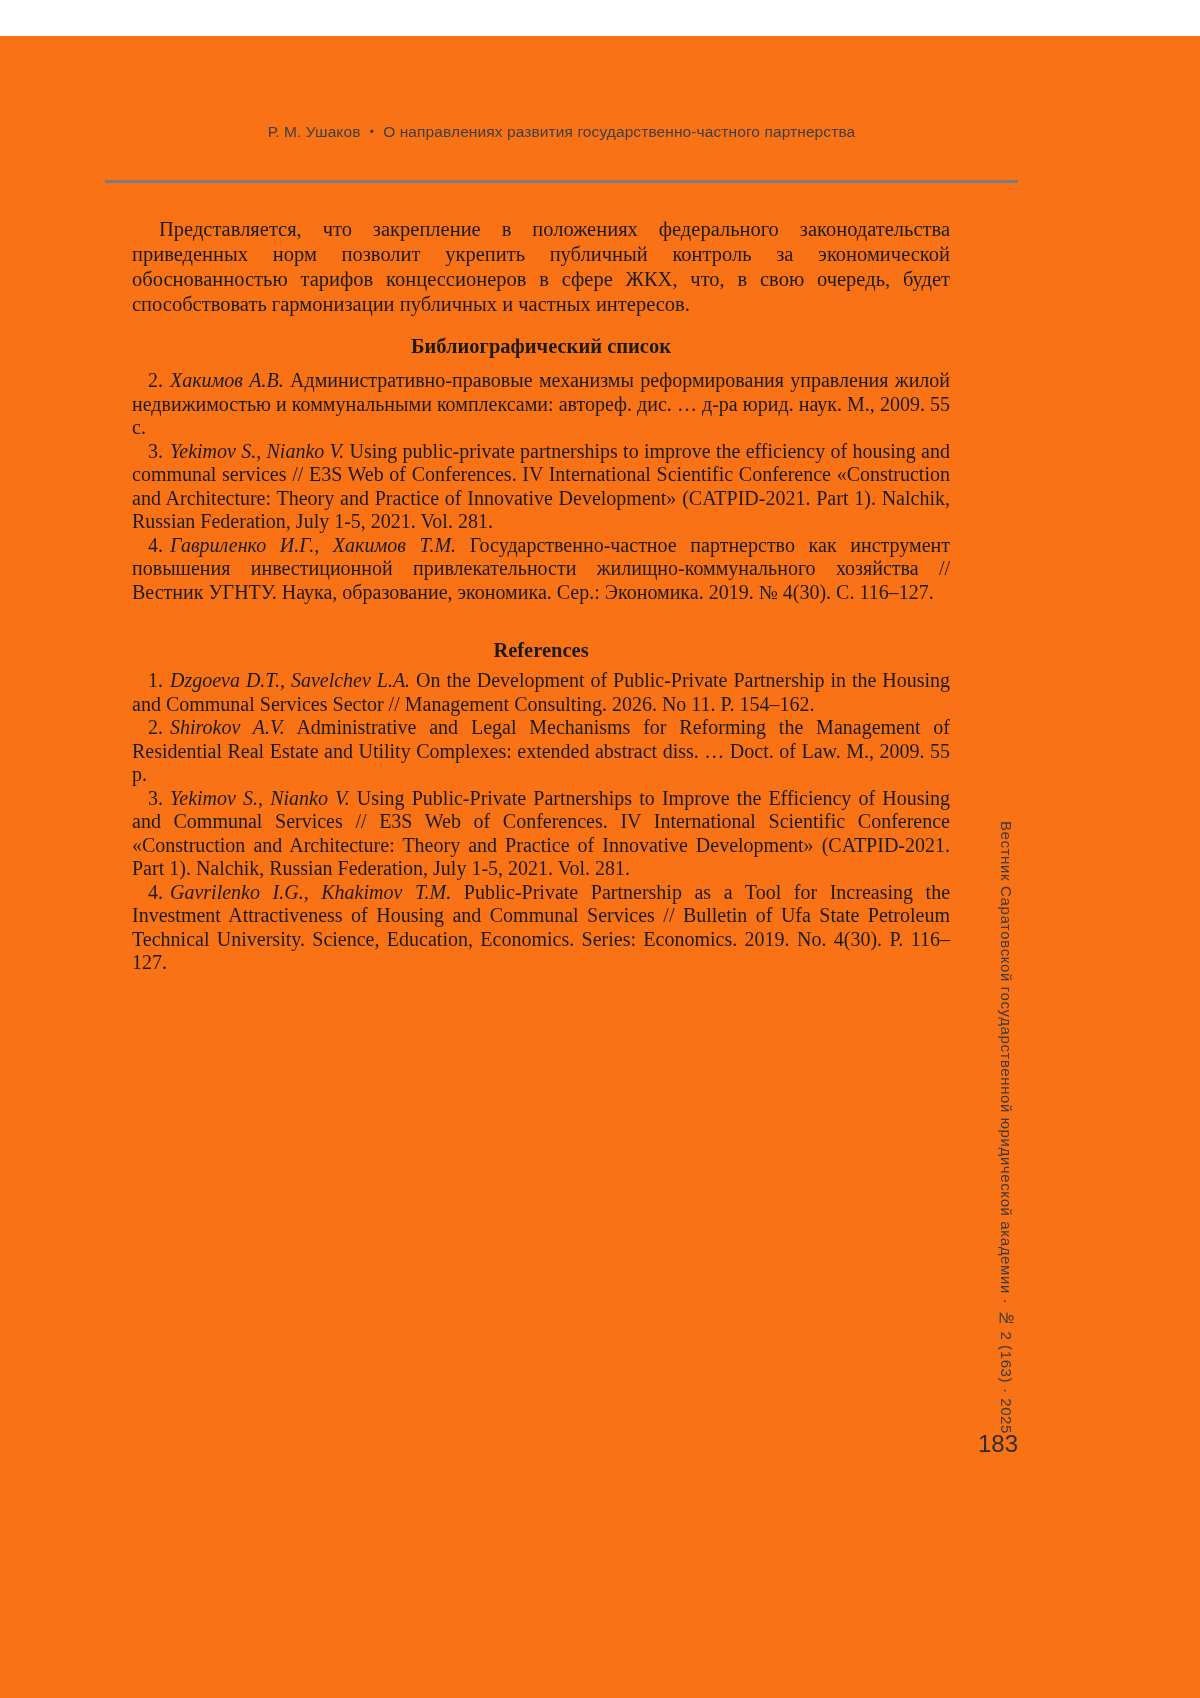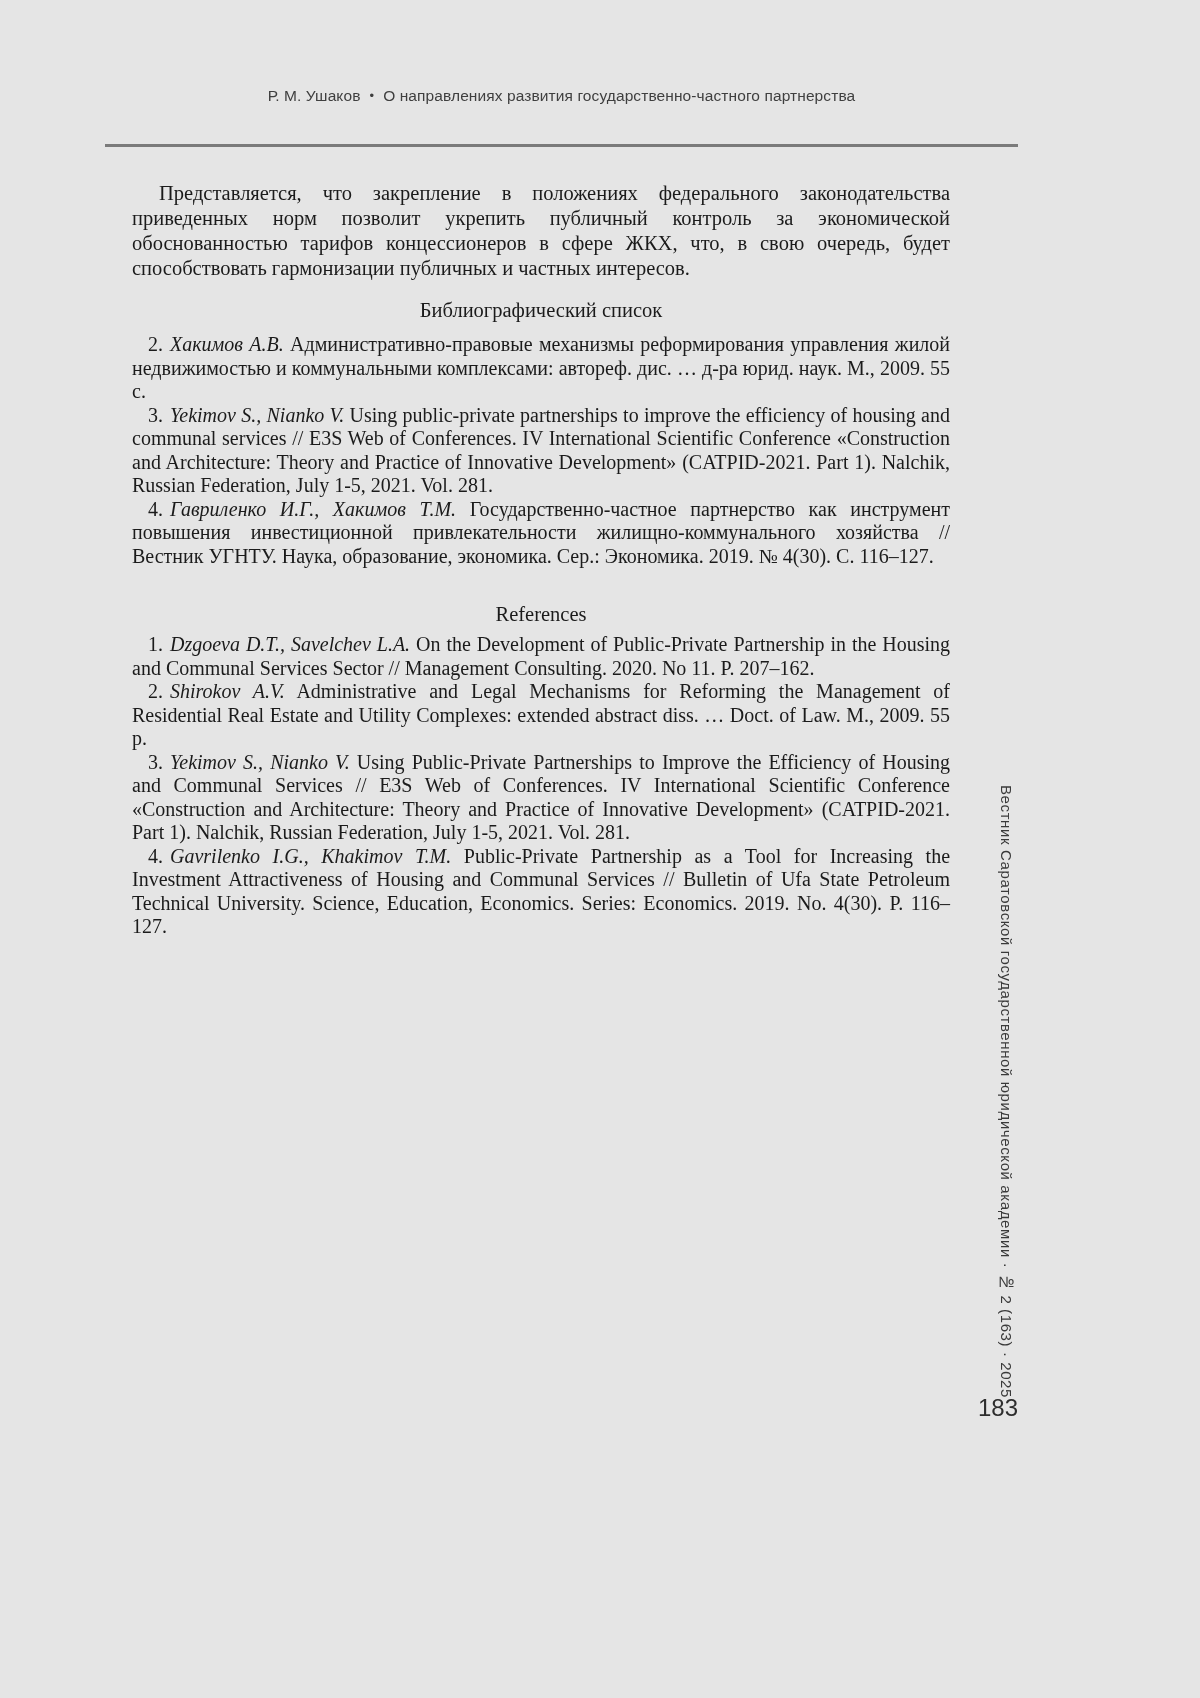--- a/index.html
+++ b/index.html
@@ -4,21 +4,21 @@
 <style>
   html, body { margin: 0; padding: 0; }
   body {
     width: 1200px; height: 1698px;
     background: #ffffff;
     font-family: "Liberation Serif", serif;
     color: #1b1b1b;
     position: relative;
     overflow: hidden;
   }
-  .page { position: absolute; inset: 0; background: #e5e5e5; }
+  .page { position: absolute; inset: 0; background: #f97316; margin-top: 36px; }
 
   
   .running-head {
     position: absolute; top: 86px; left: 105px; width: 913px;
     text-align: center;
     font-family: "Liberation Sans", sans-serif;
     font-size: 15.5px; line-height: 19px;
     color: #3f3f3f; letter-spacing: 0.1px;
   }
   .running-head .sep { display: inline-block; margin: 0 9px; font-size: 13px; vertical-align: 1px; }
@@ -32,21 +32,21 @@
     position: absolute; top: 181px; left: 132px; width: 818px;
   }
   .lead {
     margin: 0;
     font-size: 20.5px; line-height: 25px;
     text-align: justify; text-indent: 27px;
   }
   .section-heading {
     margin: 17px 0 11px 0;
     font-size: 20.5px; line-height: 24px;
-    font-weight: normal; text-align: center;
+    font-weight: bold; text-align: center;
   }
   .section-heading.references { margin: 34px 0 7px 0; }
   .ref-item {
     margin: 0;
     font-size: 20px; line-height: 23.5px;
     text-align: justify; text-indent: 16px;
   }
   .ref-item .num { margin-right: 7px; }
   .ref-item .authors { font-style: italic; }
 
@@ -96,21 +96,21 @@
     </p>
     <p class="ref-item">
       <span class="num">4.</span><span class="authors">Гавриленко И.Г., Хакимов Т.М.</span>
       <span>Государственно-частное партнерство как инструмент повышения инвестиционной привлекательности жилищно-коммунального хозяйства // Вестник УГНТУ. Наука, образование, экономика. Сер.: Экономика. 2019. № 4(30). С. 116–127.</span>
     </p>
 
     <h3 class="section-heading references">References</h3>
 
     <p class="ref-item">
       <span class="num">1.</span><span class="authors">Dzgoeva D.T., Savelchev L.A.</span>
-      <span>On the Development of Public-Private Partnership in the Housing and Communal Services Sector // Management Consulting. 2020. No 11. P. 207–162.</span>
+      <span>On the Development of Public-Private Partnership in the Housing and Communal Services Sector // Management Consulting. 2026. No 11. P. 154–162.</span>
     </p>
     <p class="ref-item">
       <span class="num">2.</span><span class="authors">Shirokov A.V.</span>
       <span>Administrative and Legal Mechanisms for Reforming the Management of Residential Real Estate and Utility Complexes: extended abstract diss. … Doct. of Law. M., 2009. 55 p.</span>
     </p>
     <p class="ref-item">
       <span class="num">3.</span><span class="authors">Yekimov S., Nianko V.</span>
       <span>Using Public-Private Partnerships to Improve the Efficiency of Housing and Communal Services // E3S Web of Conferences. IV International Scientific Conference «Construction and Architecture: Theory and Practice of Innovative Development» (CATPID-2021. Part 1). Nalchik, Russian Federation, July 1-5, 2021. Vol. 281.</span>
     </p>
     <p class="ref-item">

